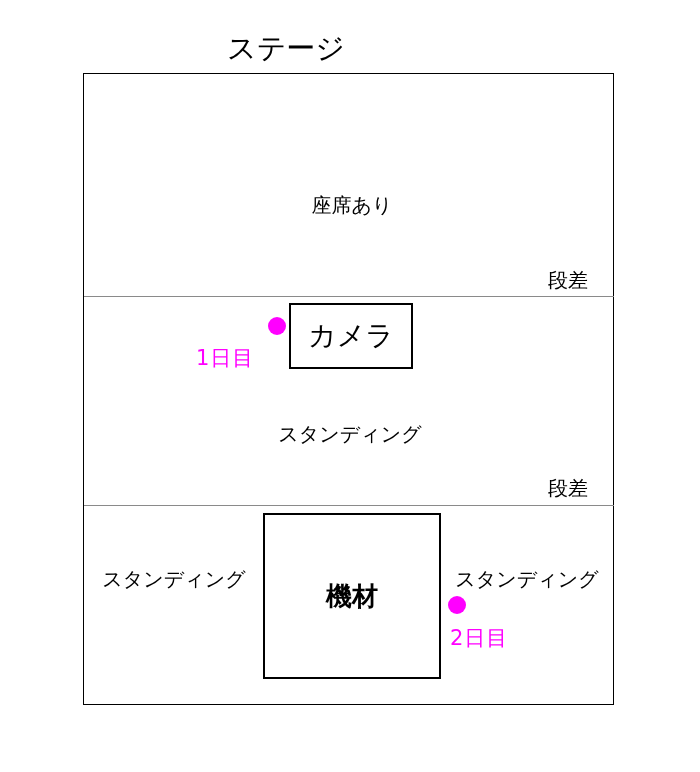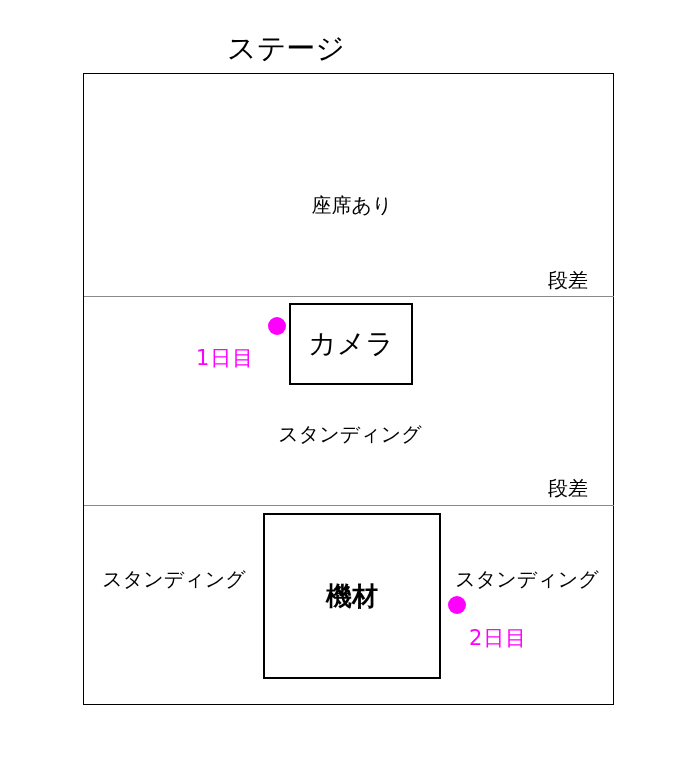--- a/index.html
+++ b/index.html
@@ -79,31 +79,31 @@
 <div class="abs title">ステージ</div>
 
 <div class="abs venue"></div>
 
 <div class="abs divider" style="top:296px;"></div>
 <div class="abs divider" style="top:505px;"></div>
 
 <div class="abs label label-center" style="left:352px; top:192px;">座席あり</div>
 <div class="abs label" style="left:548px; top:267px;">段差</div>
 
-<div class="abs box" style="left:289px; top:303px; width:124px; height:82px;">
+<div class="abs box" style="left:289px; top:303px; width:124px; height:66px;">
   <span class="box-label">カメラ</span>
 </div>
 
 <div class="abs dot" style="left:268px; top:317px; background:#ff00ff;"></div>
 <div class="abs marker-label" style="left:196px; top:345px; color:#ff00ff;">1日目</div>
 
 <div class="abs label label-center" style="left:350px; top:421px;">スタンディング</div>
 <div class="abs label" style="left:548px; top:475px;">段差</div>
 
 <div class="abs box" style="left:263px; top:513px; width:178px; height:166px;">
   <span class="box-label-bold">機材</span>
 </div>
 
 <div class="abs label label-center" style="left:174px; top:566px;">スタンディング</div>
 <div class="abs label label-center" style="left:527px; top:566px;">スタンディング</div>
 
 <div class="abs dot" style="left:448px; top:596px; background:#ff00ff;"></div>
-<div class="abs marker-label" style="left:450px; top:625px; color:#ff00ff;margin-left:19px;">2日目</div>
+<div class="abs marker-label" style="left:450px; top:625px; color:#ff00ff;">2日目</div>
 
 </body></html>

